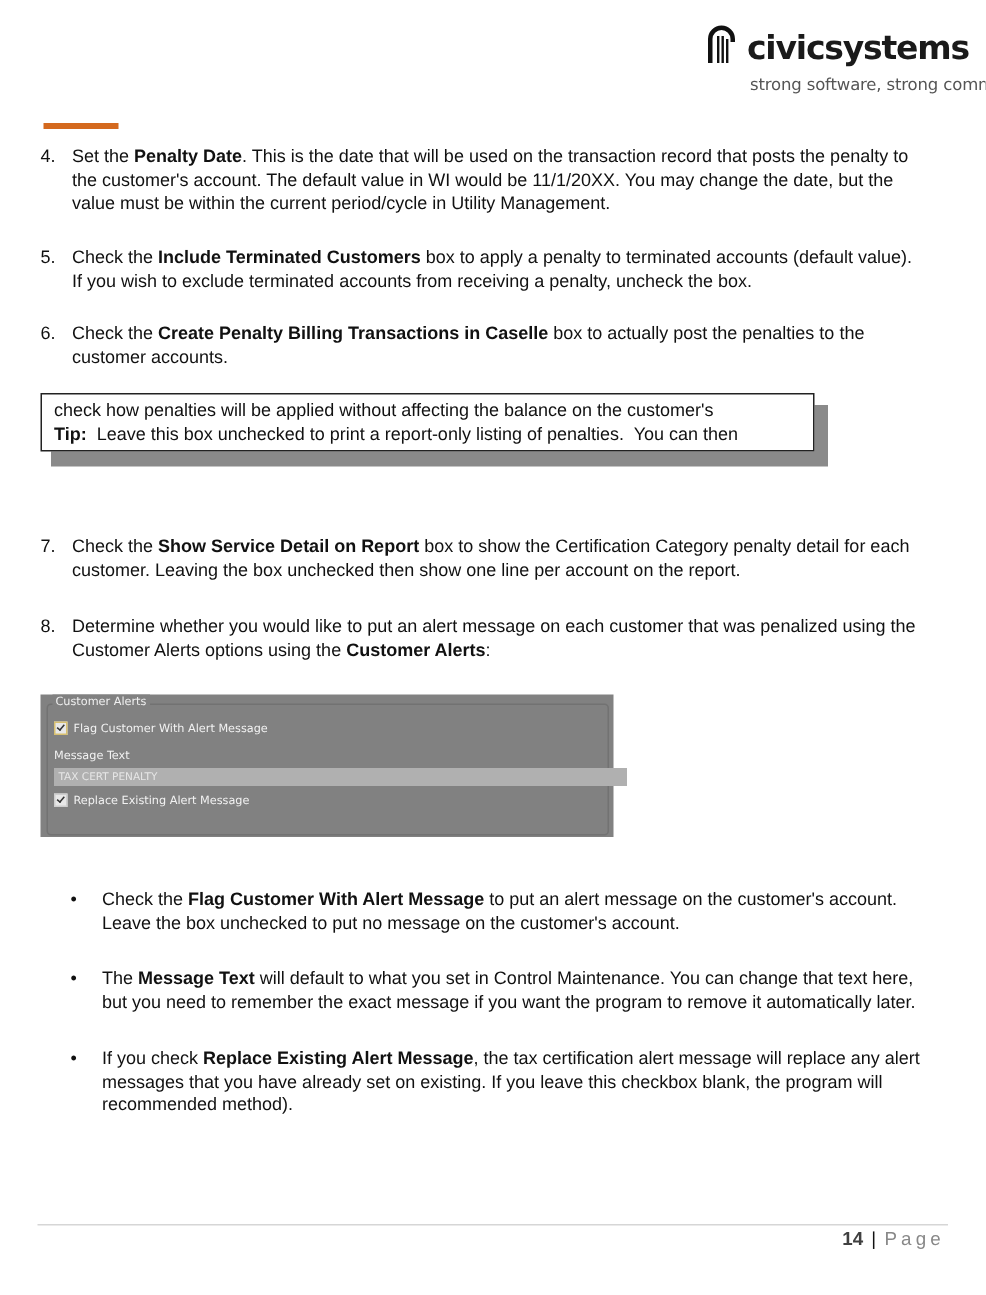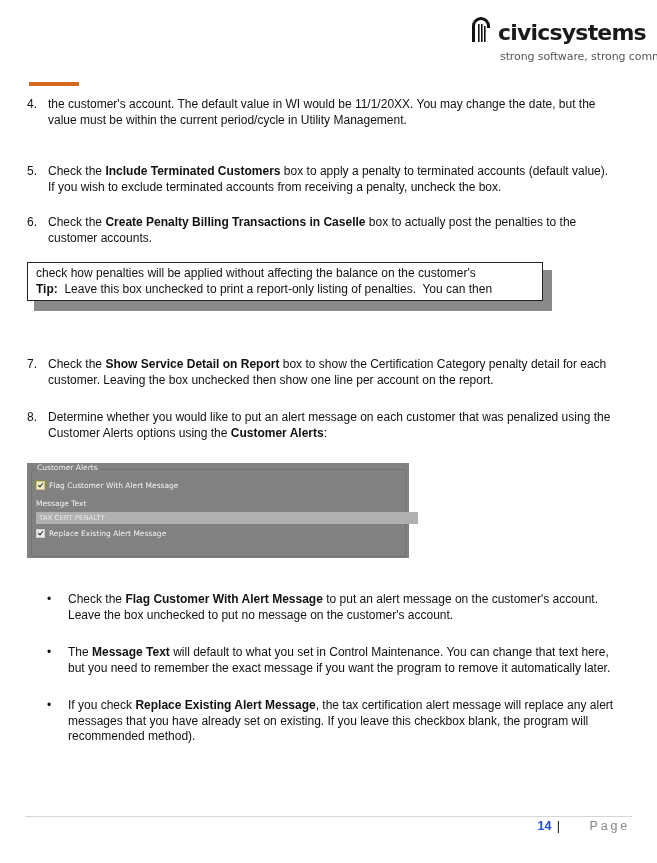--- a/index.html
+++ b/index.html
@@ -58,43 +58,44 @@
     background: #b0b0b0; border: none; padding: 0 0 0 3px; box-sizing: border-box;
     font-family: "DejaVu Sans", sans-serif; font-size: 7px; color: #e6e6e6; line-height: 12px;
   }
 
   .bullet { position: absolute; left: 47px; font-size: 12px; line-height: 15.5px; }
   .bullet .dot { position: absolute; left: 0; top: 0; }
   .bullet .txt { position: absolute; left: 21px; top: 0; white-space: nowrap; }
 
   .footer-line { position: absolute; left: 25px; top: 816px; width: 607px; height: 1px; background: #d6d6d6; }
   .footer { position: absolute; right: 27px; top: 819px; font-size: 12.5px; }
-  .footer .pg { font-weight: bold; color: #1d4ed8; }
+  .footer .pg { font-weight: bold; color: #404040; }
   .footer .sep { color: #111; margin: 0 2px; }
-  .footer .pl { color: #888888; letter-spacing: 2.8px; margin-left: 24px; }
+  .footer .pl { color: #888888; letter-spacing: 2.8px; }
 </style>
 </head>
 <body>
 
 <div class="logo">
   <svg class="logo-mark" viewBox="0 0 22 26">
     <path d="M2 26 V10 A9 9 0 0 1 20 10 V12 H17 V10 A6 6 0 0 0 5 10 V26 Z" fill="#111"></path>
     <rect x="8" y="8" width="1.6" height="18" fill="#111"></rect>
     <rect x="11" y="8" width="1.6" height="18" fill="#111"></rect>
     <rect x="14" y="10" width="1.6" height="16" fill="#111"></rect>
   </svg>
   <div class="logo-word">civicsystems</div>
   <div class="logo-tag">strong software, strong community</div>
 </div>
 
 <div class="accent-bar"></div>
 
 <div class="item" style="top:97px;">
   <span class="num">4.</span>
   <div class="txt">
+    <div><span>Set the </span><span class="bold">Penalty Date</span><span>.  This is the date that will be used on the transaction record that posts the penalty to</span></div>
     <div><span>the customer's account.  The default value in WI would be 11/1/20XX.  You may change the date, but the</span></div>
     <div><span>value must be within the current period/cycle in Utility Management.</span></div>
   </div>
 </div>
 
 <div class="item" style="top:164px;">
   <span class="num">5.</span>
   <div class="txt">
     <div><span>Check the </span><span class="bold">Include Terminated Customers</span><span> box to apply a penalty to terminated accounts (default value).</span></div>
     <div><span>If you wish to exclude terminated accounts from receiving a penalty, uncheck the box.</span></div>

